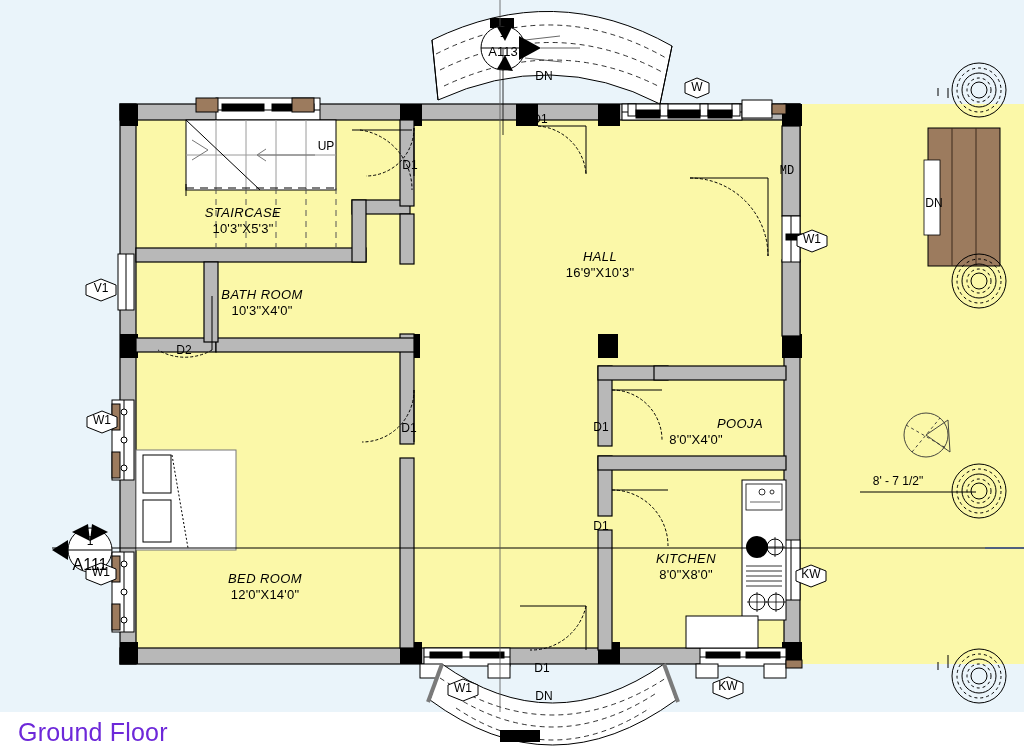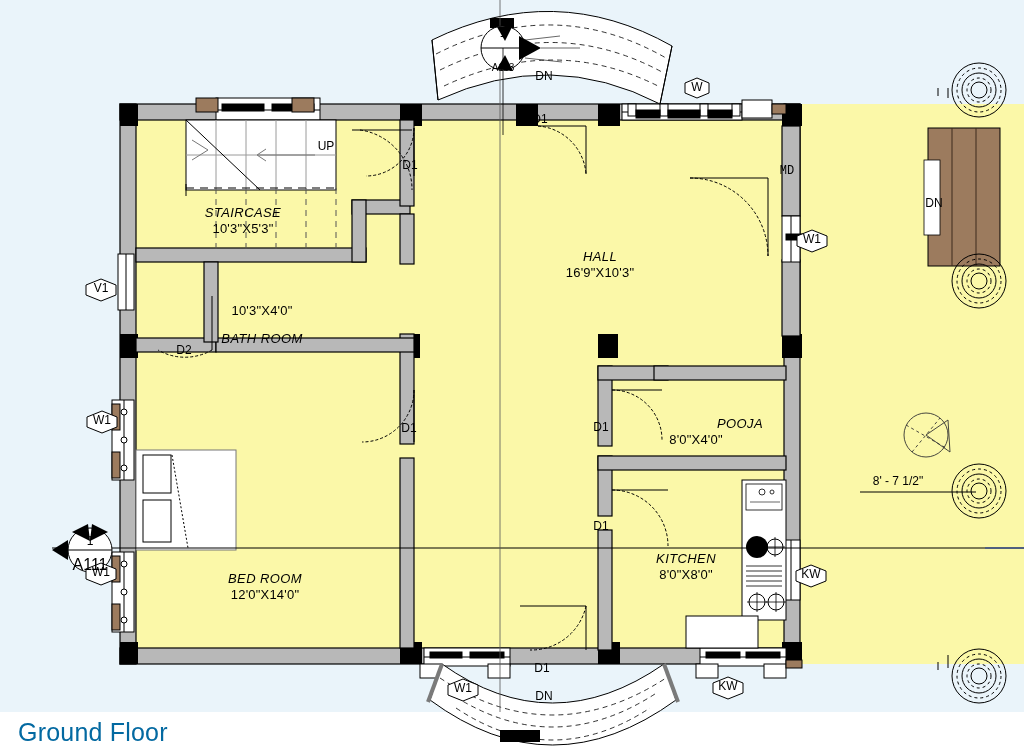--- a/index.html
+++ b/index.html
@@ -3,21 +3,21 @@
 <meta charset="utf-8">
 <style>
   html,body{margin:0;padding:0;background:#ffffff;}
   body{width:1024px;height:750px;font-family:"Liberation Sans",sans-serif;overflow:hidden;position:relative;}
   #plan{position:absolute;left:0;top:0;width:1024px;height:750px;}
   .lbl{position:absolute;font-family:"Liberation Sans",sans-serif;color:#000;white-space:pre;}
   .roomname{font-size:13px;letter-spacing:.4px;font-style:italic;}
   .roomdim{font-size:13px;letter-spacing:.2px;}
   .tagtxt{font-size:12px;}
   .small{font-size:12px;}
-  .title{position:absolute;left:18px;top:718px;font-size:25px;color:#0369a1;letter-spacing:.2px;}
+  .title{position:absolute;left:18px;top:718px;font-size:25px;color:#6d28d9;letter-spacing:.2px;}
   .ctr{text-align:center;transform:translateX(-50%);}
 </style>
 </head>
 <body>
 
 <svg id="plan" viewBox="0 0 1024 750" xmlns="http://www.w3.org/2000/svg">
 
   <rect x="0" y="0" width="1024" height="750" fill="#ffffff"></rect>
   <rect x="0" y="0" width="1024" height="712" fill="#eaf4fa"></rect>
 
@@ -368,21 +368,21 @@
 
   <g stroke="#000" stroke-width="1">
     <line x1="938" y1="96" x2="938" y2="88"></line>
     <line x1="938" y1="662" x2="938" y2="670"></line>
   </g>
 </svg>
 
 <div id="textlayer">
     <div class="lbl roomname ctr" style="left: 243px; top: 205px;">STAIRCASE</div>
     <div class="lbl roomdim ctr" style="left: 243px; top: 221px;">10'3"X5'3"</div>
-    <div class="lbl roomname ctr" style="left: 262px; top: 287px; margin-top: 44px;">BATH ROOM</div>
+    <div class="lbl roomname ctr" style="left: 262px; top: 287px;">BATH ROOM</div>
     <div class="lbl roomdim ctr" style="left: 262px; top: 303px;">10'3"X4'0"</div>
     <div class="lbl roomname ctr" style="left: 600px; top: 249px;">HALL</div>
     <div class="lbl roomdim ctr" style="left: 600px; top: 265px;">16'9"X10'3"</div>
     <div class="lbl roomname ctr" style="left: 696px; top: 416px; margin-left: 44px;">POOJA</div>
     <div class="lbl roomdim ctr" style="left: 696px; top: 432px;">8'0"X4'0"</div>
     <div class="lbl roomname ctr" style="left: 686px; top: 551px;">KITCHEN</div>
     <div class="lbl roomdim ctr" style="left: 686px; top: 567px;">8'0"X8'0"</div>
     <div class="lbl roomname ctr" style="left: 265px; top: 571px;">BED ROOM</div>
     <div class="lbl roomdim ctr" style="left: 265px; top: 587px;">12'0"X14'0"</div>
     <div class="lbl tagtxt ctr" style="left: 540px; top: 112px;">D1</div>
@@ -400,18 +400,18 @@
     <div class="lbl tagtxt ctr" style="left: 101px; top: 565px;">W1</div>
     <div class="lbl tagtxt ctr" style="left: 811px; top: 567px;">KW</div>
     <div class="lbl tagtxt ctr" style="left: 463px; top: 681px;">W1</div>
     <div class="lbl tagtxt ctr" style="left: 728px; top: 679px;">KW</div>
     <div class="lbl tagtxt ctr" style="left: 544px; top: 69px;">DN</div>
     <div class="lbl tagtxt ctr" style="left: 326px; top: 139px;">UP</div>
     <div class="lbl tagtxt ctr" style="left: 934px; top: 196px;">DN</div>
     <div class="lbl tagtxt ctr" style="left: 544px; top: 689px;">DN</div>
     <div class="lbl small ctr" style="left: 898px; top: 474px; background: rgb(251, 248, 168); padding: 0px 3px;">8' - 7 1/2"</div>
     <div class="lbl small ctr" style="left: 503px; top: 26px;">1</div>
-    <div class="lbl small ctr" style="left: 503px; top: 62px; font-size: 10px;">A113</div>
+    <div class="lbl small ctr" style="left: 503px; top: 44px; font-size: 13px;">A113</div>
     <div class="lbl small ctr" style="left: 90px; top: 534px;">1</div>
     <div class="lbl small ctr" style="left: 90px; top: 556px; font-size: 16px;">A111</div>
   </div>
 
 <div class="title">Ground Floor</div>
 
 </body></html>

